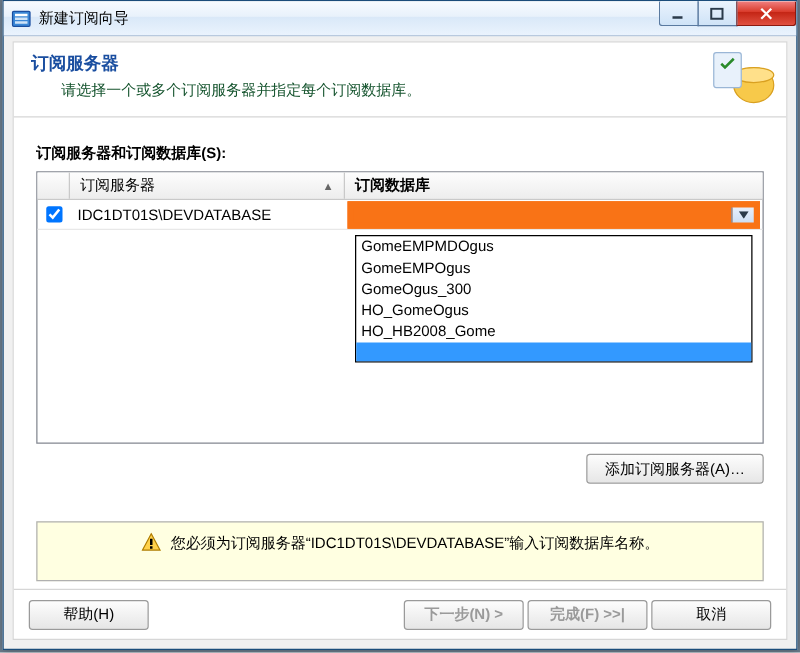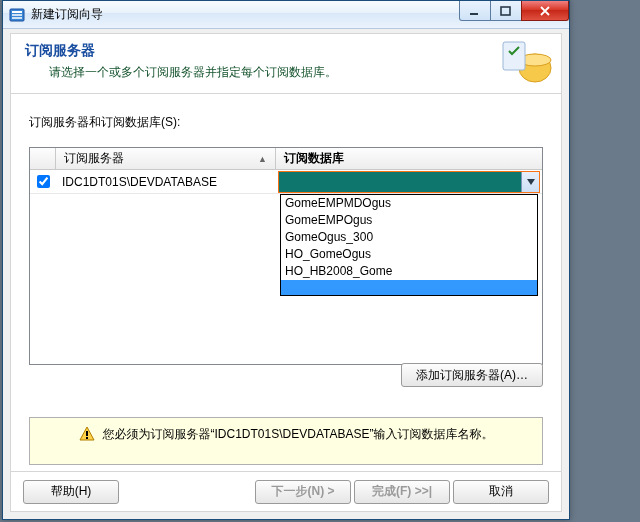--- a/index.html
+++ b/index.html
@@ -1,20 +1,20 @@
 <!DOCTYPE html>
 <html><head>
 <meta charset="utf-8">
 <style>
   * { box-sizing: border-box; font-family: "Microsoft YaHei", "SimSun", Tahoma, sans-serif; }
   html, body { margin: 0; padding: 0; }
   body { background: #6a7a8a; width: 640px; height: 522px; overflow: hidden; position: relative; }
 
   .window {
-    position: absolute; left: 2px; top: 0; width: 568px; height: 520px;
+    position: absolute; left: 2px; top: 0; width: 636px; height: 520px;
     background: #f0f0f0;
     border: 1px solid #1b4c7a;
     box-shadow: 0 0 6px rgba(0,0,0,.3);
   }
 
   
   .titlebar {
     height: 28px;
     background: linear-gradient(to bottom, #f7fbff 0%, #e8f1fb 45%, #d9e8f8 46%, #eaf3fd 100%);
     border-bottom: 1px solid #b8c9de;
@@ -50,21 +50,21 @@
     padding: 8px 12px 0 14px; position: relative;
   }
   .header h1 { margin: 0; font-size: 14px; font-weight: bold; color: #1a4ea0; }
   .header p  { margin: 4px 0 0 24px; font-size: 12px; color: #14532d; }
   .header .hero {
     position: absolute; right: 8px; top: 4px; width: 54px; height: 48px;
   }
 
   .body { position: absolute; left: 0; right: 0; top: 62px; bottom: 116px; padding: 18px 18px 0; }
 
-  .field-label { font-size: 12px; color: #000; margin-bottom: 16px; }
+  .field-label { font-size: 12px; color: #000; margin-bottom: 6px; font-weight: bold; }
 
   .grid {
     border: 1px solid #828790; height: 218px; background: #fff; position: relative;
   }
   .grid-header {
     display: flex; height: 22px; background: linear-gradient(#fdfdfd,#ededed);
     border-bottom: 1px solid #c9c9c9; font-size: 12px;
   }
   .gh-cell {
     border-right: 1px solid #c9c9c9; display: flex; align-items: center; padding: 0 8px;
@@ -78,21 +78,21 @@
   .grid-row {
     display: flex; height: 24px; font-size: 12px; align-items: stretch;
     border-bottom: 1px solid #e8e8e8;
   }
   .gr-check { width: 26px; display:flex; align-items:center; justify-content:center; }
   .gr-check input { width: 13px; height: 13px; }
   .gr-server { width: 220px; display:flex; align-items:center; padding: 0 6px; font-family: Tahoma, sans-serif; }
   .gr-db     { flex: 1; display:flex; align-items:center; padding: 0; position: relative; }
 
   .combo {
-    flex:1; height: 22px; border: 1px solid #f97316; margin: 0 2px; background:#0f766e;
+    flex:1; height: 22px; border: 5px solid #f97316; margin: 0 2px; background:#f97316;
     display:flex; align-items:center; position: relative;
   }
   .combo-btn {
     width: 18px; height: 100%; background: linear-gradient(#e7effb,#cddff5);
     border-left:1px solid #7a95b6; display:flex; align-items:center; justify-content:center;
     margin-left:auto;
   }
   .combo-btn svg { width:8px; height:6px; }
 
   .dropdown {

